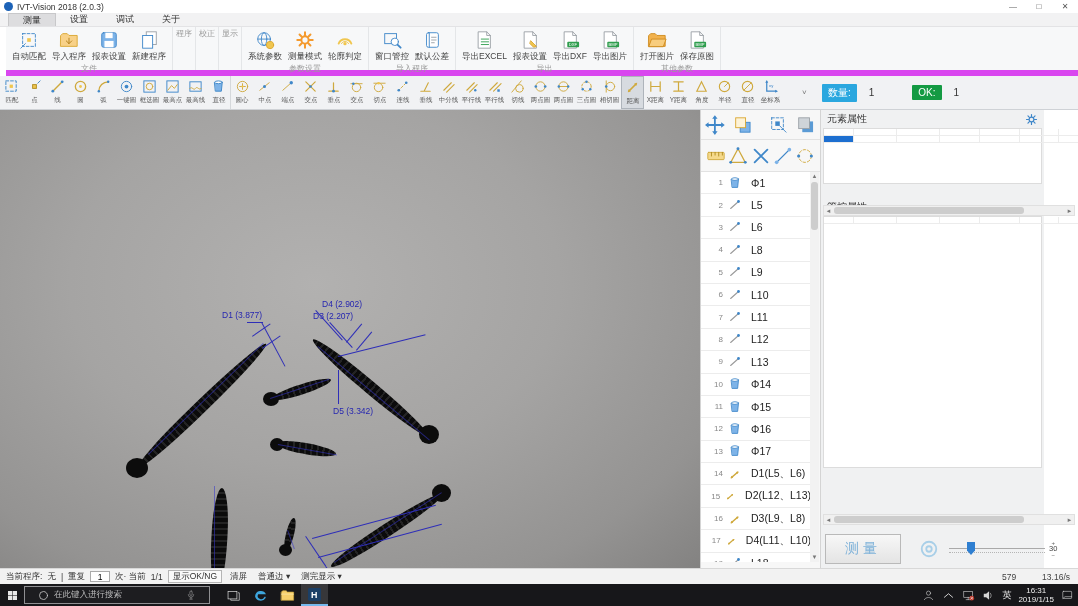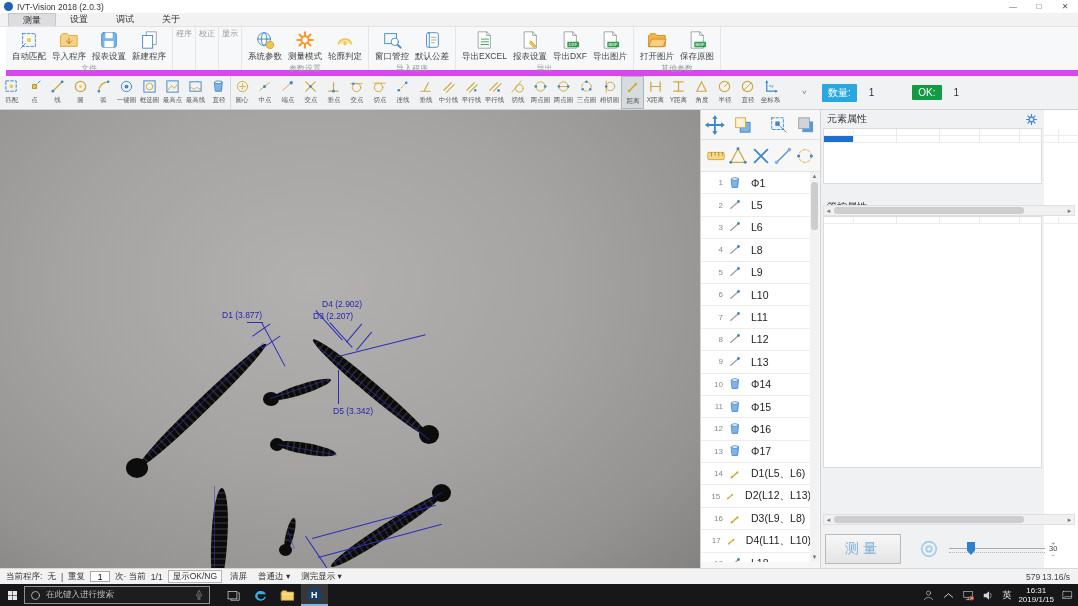--- a/index.html
+++ b/index.html
@@ -90,27 +90,27 @@
   .shandle{position:absolute;left:18px;top:1px;width:8px;height:13px;background:#2f7fd1;clip-path:polygon(0 0,100% 0,100% 65%,50% 100%,0 65%);}
   .szoom{margin-left:4px;display:flex;flex-direction:column;align-items:center;line-height:6px;}
   .szoom .pm{font-size:6px;color:#666;}
   .szoom .zv{font-size:7.5px;color:#444;}
 
   
   .statusbar{position:absolute;left:0;top:568px;width:1078px;height:16px;background:#f2f2f2;border-top:1px solid #d8d8d8;display:flex;align-items:center;font-size:8.5px;color:#333;padding-left:6px;gap:5px;}
   .sb-input{width:20px;height:11px;border:1px solid #aaa;background:#fff;font-size:8.5px;text-align:center;font-family:inherit;}
   .sb-btn{border:1px solid #b5b5b5;background:#fafafa;padding:0 4px;line-height:11px;}
   .sb-flat{padding:0 3px;}
-  .sb-right{position:absolute;right:8px;display:flex;gap:2px;color:#444;}
+  .sb-right{position:absolute;right:8px;display:flex;gap:26px;color:#444;}
 
   
   .taskbar{position:absolute;left:0;top:584px;width:1078px;height:22px;background:#17171a;display:flex;align-items:center;color:#ddd;}
   .tb-start{width:24px;height:22px;display:flex;align-items:center;justify-content:center;}
   .tb-start .ic{width:11px;height:11px;}
-  .tb-search{width:186px;height:18px;border:1px solid #8f8f92;background:#1d1d20;display:flex;align-items:center;padding:0 5px;gap:5px;}
+  .tb-search{width:186px;height:18px;border:1px solid #8f8f92;background:#1d1d20;display:flex;align-items:center;padding:0 13px;gap:5px;}
   .tb-search .circ{width:11px;height:11px;flex:0 0 auto;}
   .tb-search .ph{flex:1;font-size:8.5px;color:#bdbdbd;white-space:nowrap;overflow:hidden;}
   .tb-search .mic{width:10px;height:12px;flex:0 0 auto;}
   .tb-app{width:27px;height:22px;display:flex;align-items:center;justify-content:center;}
   .tb-app .ic{width:15px;height:15px;}
   .tb-app.active{background:rgba(255,255,255,.14);border-bottom:2px solid #76b9ed;}
   .tray{position:absolute;right:4px;display:flex;align-items:center;gap:7px;height:22px;}
   .tray .ic{width:13px;height:13px;}
   .tray .lang{font-size:9px;color:#eee;}
   .clock{display:flex;flex-direction:column;align-items:center;line-height:9px;font-size:8px;color:#eee;}

